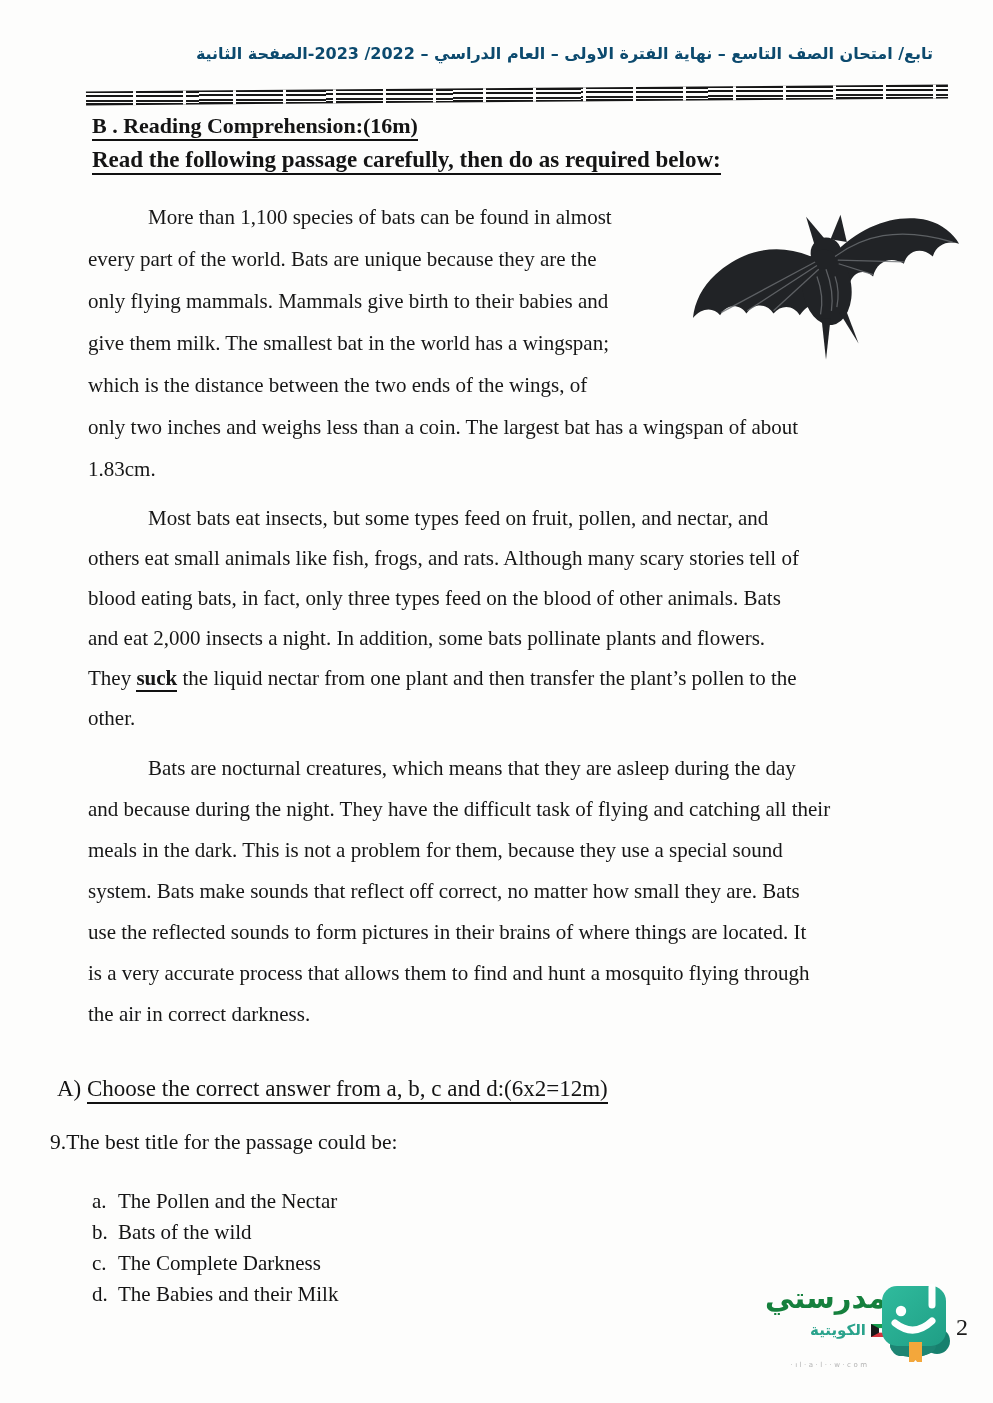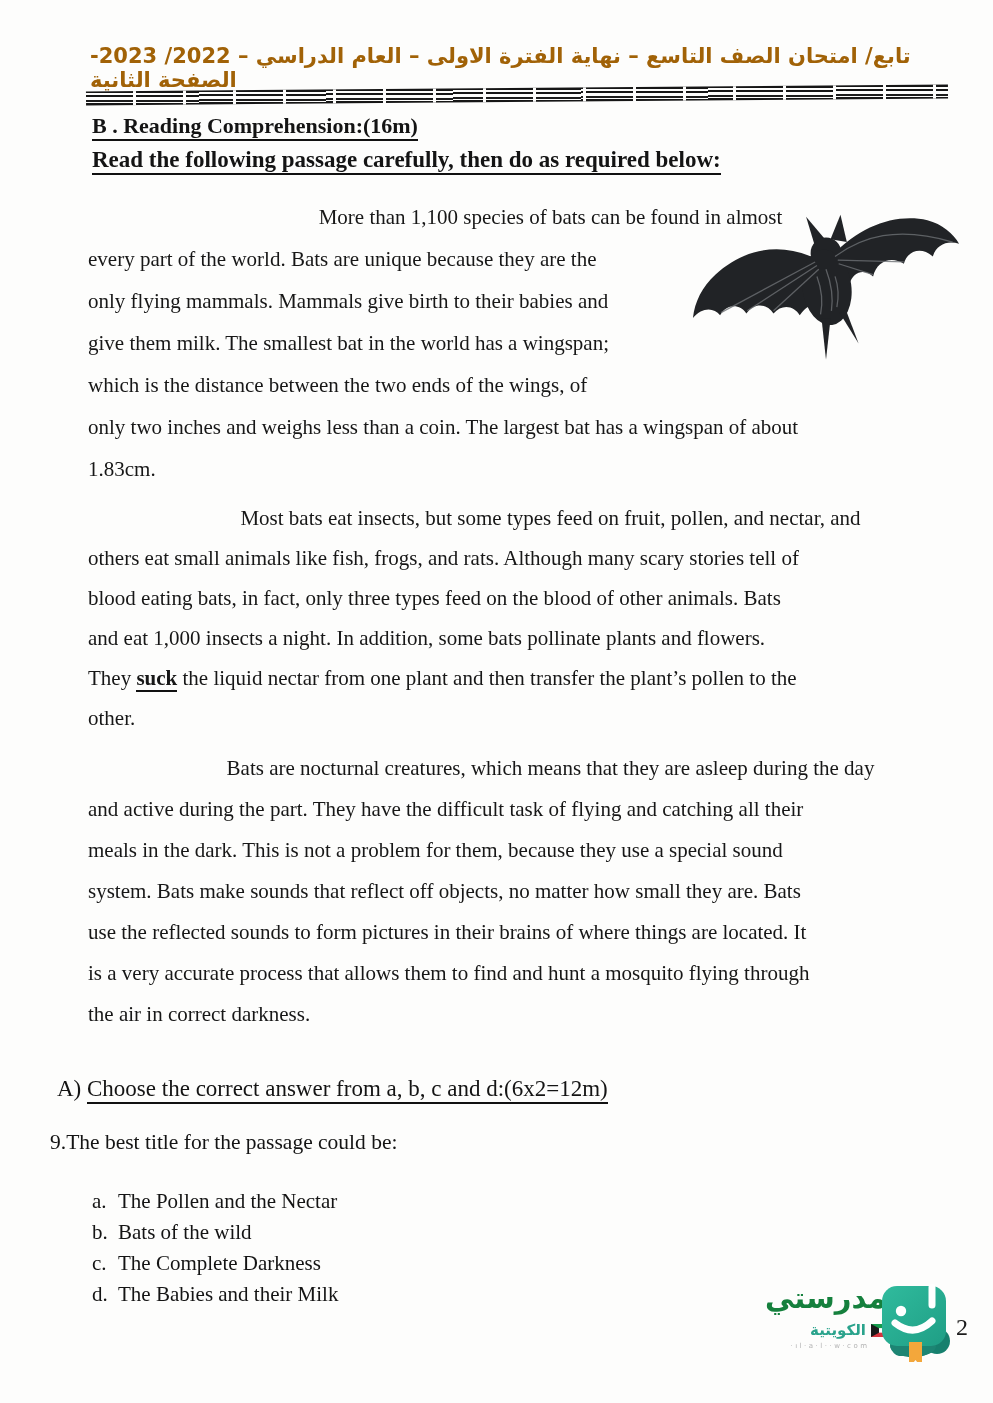--- a/index.html
+++ b/index.html
@@ -8,23 +8,23 @@
     width:993px;height:1403px;
     margin:0 auto;
     background:#fdfdfc;
     overflow:hidden;
     font-family:"Liberation Serif", serif;
     color:#141414;
   }
   
   .header-ar{
     position:absolute;top:44px;left:90px;right:60px;
-    direction:rtl;text-align:left;
-    font-family:"DejaVu Sans", sans-serif;
-    font-weight:bold;font-size:21px;color:#a16207;
+    direction:rtl;text-align:right;
+    font-family:"DejaVu Sans", sans-serif;
+    font-weight:bold;font-size:16px;color:#0c4a6e;
     letter-spacing:.2px;
   }
   .separator{
     position:absolute;top:88px;left:86px;width:862px;height:14px;
     transform:rotate(-0.45deg);
     background:linear-gradient(to bottom,
       #161616 0 2px, transparent 2px 4px,
       #161616 4px 6px, transparent 6px 9px,
       #1c1c1c 9px 11px, transparent 11px 12px,
       #161616 12px 14px);
@@ -44,21 +44,21 @@
   }
   .uline{border-bottom:2.5px solid #111;padding-bottom:1px;}
   
   .passage{
     position:absolute;top:196px;left:88px;right:40px;
     font-size:21px;color:#171717;
   }
   .pline{height:42px;line-height:42px;white-space:nowrap;}
   .p2 .pline{height:40px;line-height:40px;}
   .p3 .pline{height:41px;line-height:41px;}
-  .indent{padding-left:60px;text-align:center;}
+  .indent{padding-left:60px;}
   .pgap1{height:8px;}
   .pgap2{height:10px;}
   .bu{font-weight:bold;border-bottom:2.5px solid #111;}
   
   .bat{
     position:absolute;top:204px;right:28px;width:278px;height:172px;
   }
   
   .a-heading{
     position:absolute;top:1076px;left:57px;
@@ -85,21 +85,21 @@
   }
   .logo-sub{
     display:flex;align-items:center;gap:5px;direction:rtl;
     margin-top:8px;
   }
   .logo-sub-text{
     font-family:"DejaVu Sans", sans-serif;
     font-weight:bold;font-size:15px;color:#2aa38c;
   }
   .logo-url{
-    margin-top:3px;
+    margin-top:22px;
     font-family:"DejaVu Sans", sans-serif;
     font-size:7px;letter-spacing:2.5px;color:#b3b3b3;
     direction:ltr;text-align:center;white-space:nowrap;
   }
   .app-icon{position:absolute;top:1284px;left:879px;width:72px;height:78px;}
   .page-num{
     position:absolute;top:1314px;left:956px;
     font-size:24px;color:#1b1b1b;
   }
 </style>
@@ -153,30 +153,30 @@
       <div class="pline">give them milk. The smallest bat in the world has a wingspan;</div>
       <div class="pline">which is the distance between the two ends of the wings, of</div>
       <div class="pline">only two inches and weighs less than a coin. The largest bat has a wingspan of about</div>
       <div class="pline">1.83cm.</div>
     </div>
     <div class="pgap1"></div>
     <div class="p2">
       <div class="pline indent">Most bats eat insects, but some types feed on fruit, pollen, and nectar, and</div>
       <div class="pline">others eat small animals like fish, frogs, and rats. Although many scary stories tell of</div>
       <div class="pline">blood eating bats, in fact, only three types feed on the blood of other animals. Bats</div>
-      <div class="pline">and eat 1,000 insects a night. In addition, some bats pollinate plants and flowers.</div>
+      <div class="pline">and eat 2,000 insects a night. In addition, some bats pollinate plants and flowers.</div>
       <div class="pline"><span>They </span><span class="bu">suck</span><span> the liquid nectar from one plant and then transfer the plant’s pollen to the</span></div>
       <div class="pline">other.</div>
     </div>
     <div class="pgap2"></div>
     <div class="p3">
       <div class="pline indent">Bats are nocturnal creatures, which means that they are asleep during the day</div>
-      <div class="pline">and active during the part. They have the difficult task of flying and catching all their</div>
+      <div class="pline">and because during the night. They have the difficult task of flying and catching all their</div>
       <div class="pline">meals in the dark. This is not a problem for them, because they use a special sound</div>
-      <div class="pline">system. Bats make sounds that reflect off objects, no matter how small they are. Bats</div>
+      <div class="pline">system. Bats make sounds that reflect off correct, no matter how small they are. Bats</div>
       <div class="pline">use the reflected sounds to form pictures in their brains of where things are located. It</div>
       <div class="pline">is a very accurate process that allows them to find and hunt a mosquito flying through</div>
       <div class="pline">the air in correct darkness.</div>
     </div>
   </div>
 
   <div class="a-heading"><span>A) </span><span class="uline">Choose the correct answer from a, b, c and d:(6x2=12m)</span></div>
 
   <div class="question">9.The best title for the passage could be:</div>
 

